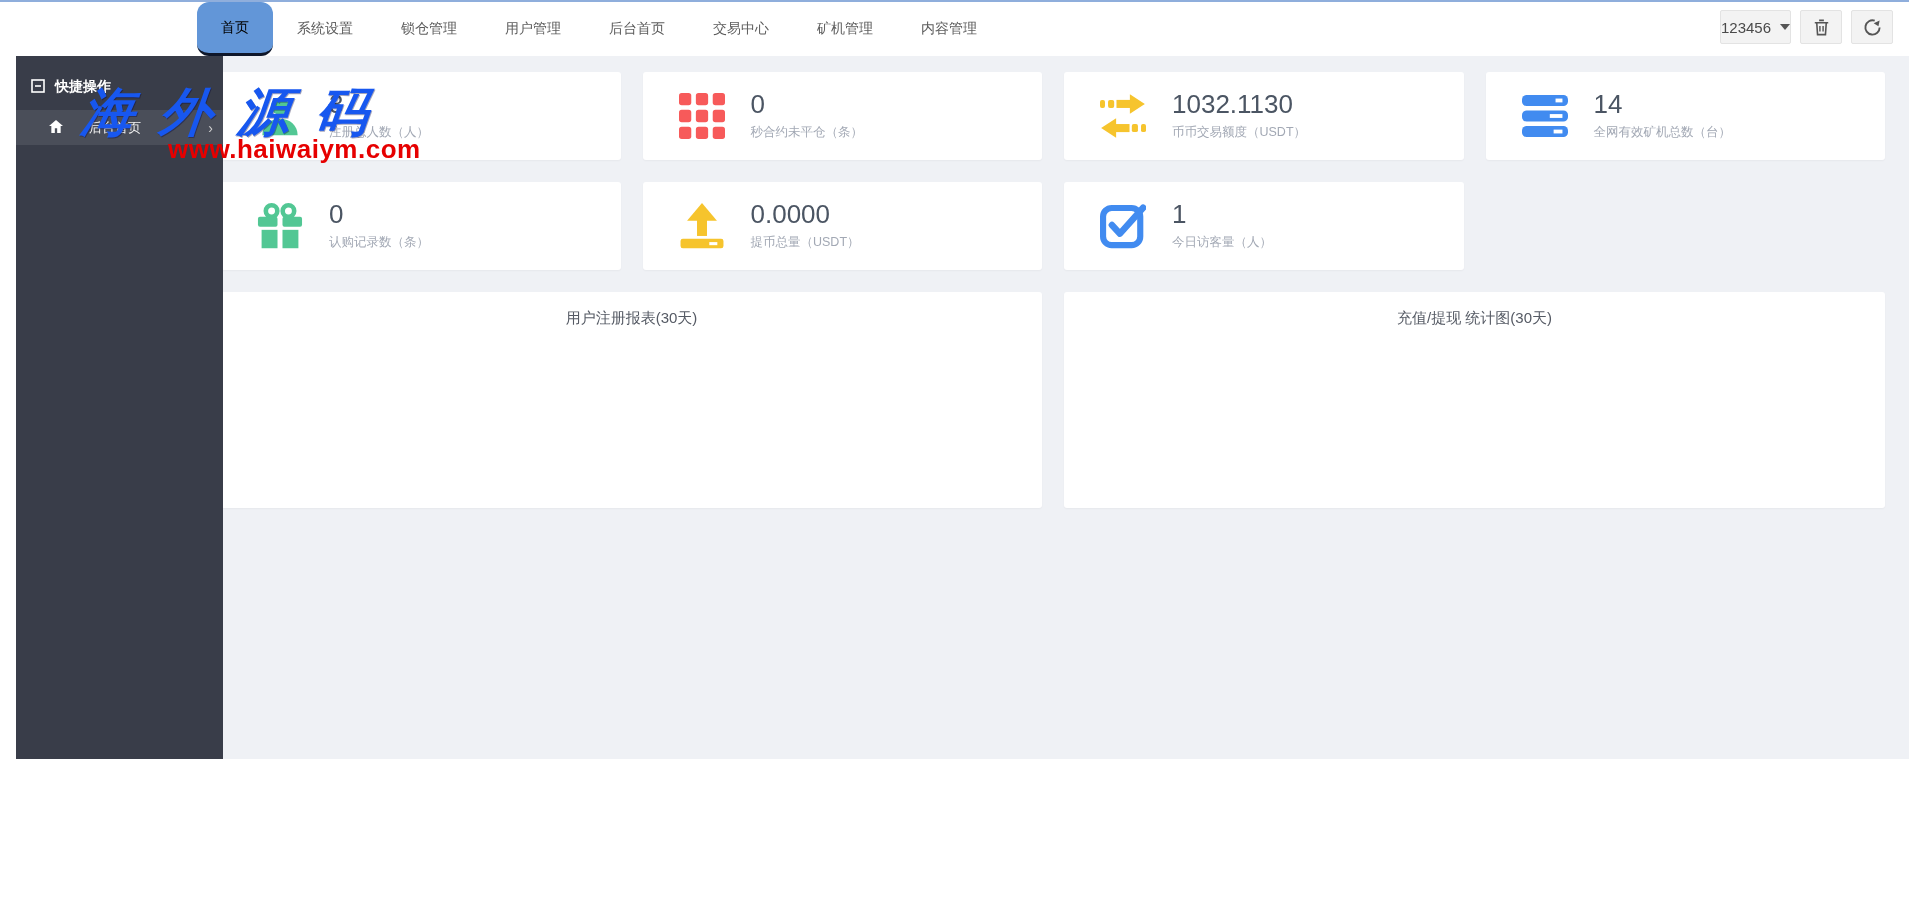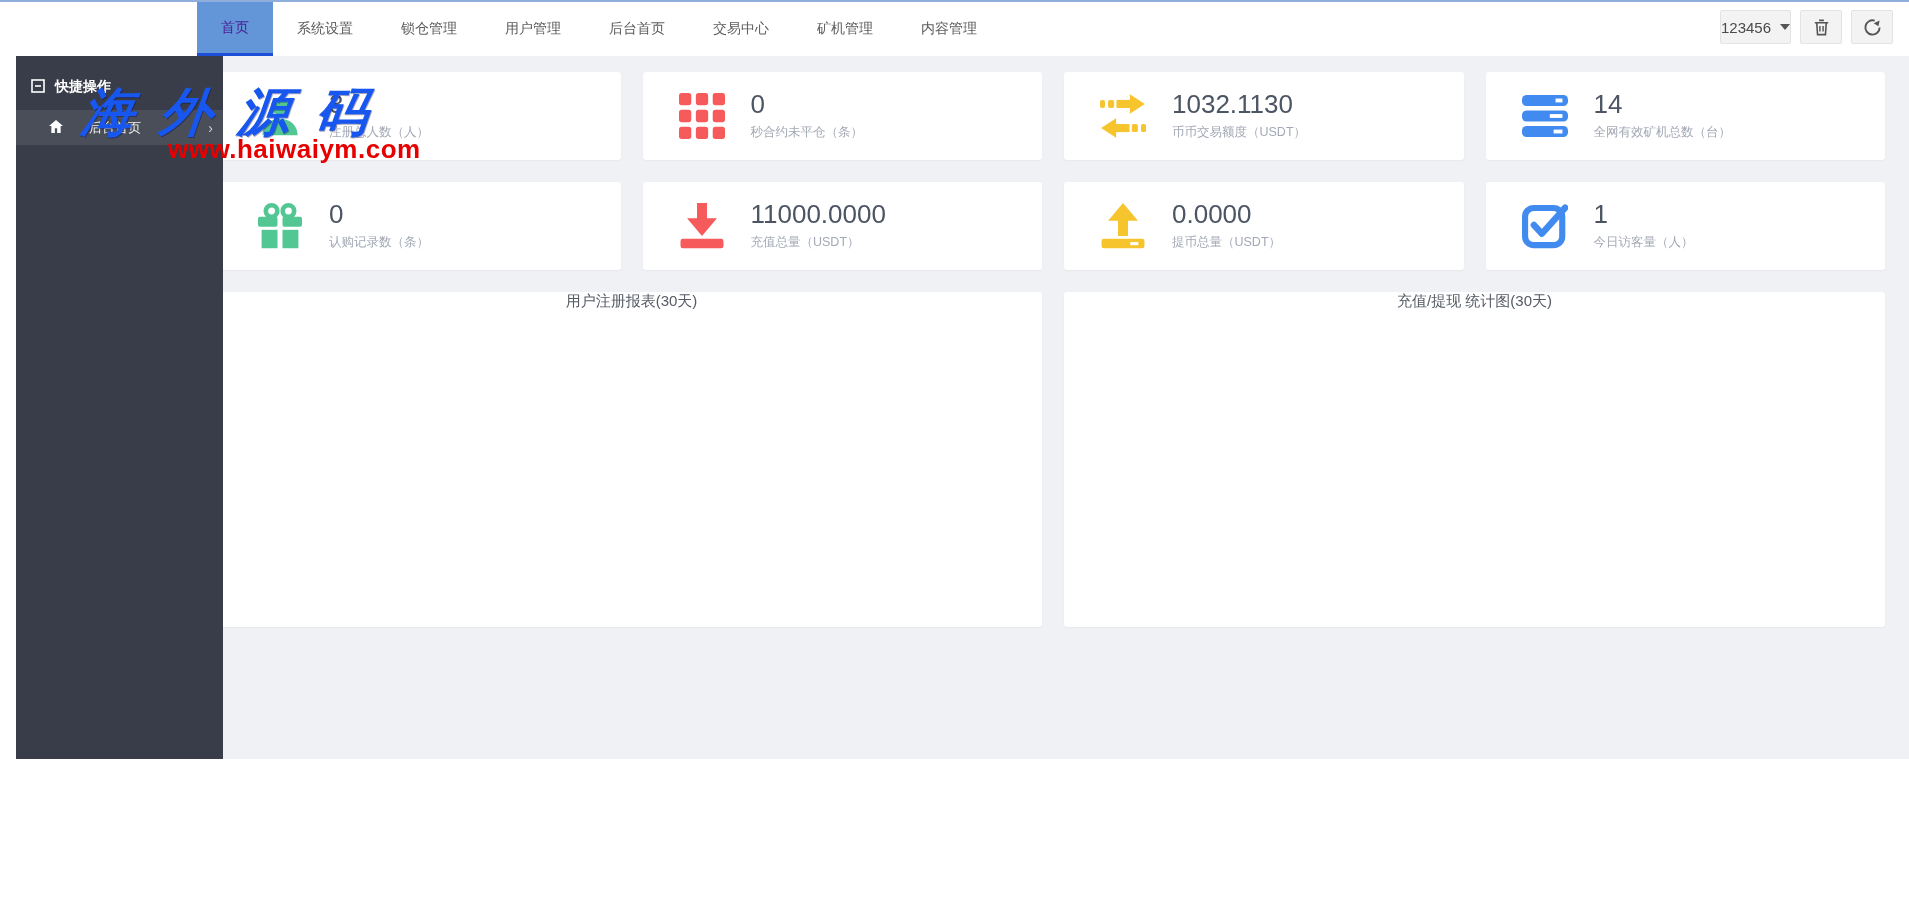--- a/index.html
+++ b/index.html
@@ -16,21 +16,21 @@
   .logo{position:absolute;left:0;top:0;width:197px;height:56px;background:var(--navbar-dark);display:flex;align-items:center;padding-left:36px;}
   .globe{position:relative;width:30px;height:30px;border-radius:50%;
          background:radial-gradient(circle at 35% 30%,#5ecf70,#27a84b 55%,#15803a 90%);
          box-shadow:inset 0 0 0 2px rgba(255,255,255,.12);flex:0 0 auto;}
   .globe .usdz{position:absolute;left:-6px;bottom:3px;font-size:13px;font-weight:bold;letter-spacing:.5px;
          color:#eafbee;text-shadow:0 1px 2px #0b5c26,0 0 3px #0b5c26;}
   .logo-title{color:#fff;font-size:15px;margin-left:6px;margin-top:8px;white-space:nowrap;}
   .nav{position:absolute;left:197px;top:2px;height:54px;display:flex;}
   .nav-item{display:flex;align-items:center;height:54px;padding:0 24px;font-size:14px;color:#5c5c5c;
             text-decoration:none;cursor:pointer;white-space:nowrap;}
-  .nav-item.active{background:var(--active-nav);color:#4c1d95;border-bottom:3px solid #1d4ed8;}
+  .nav-item.active{background:var(--active-nav);color:#000000;border-bottom:3px solid #0f172a;border-radius:12px;}
   .header-right{position:absolute;right:16px;top:10px;display:flex;gap:9px;align-items:center;}
   .hbtn{height:34px;background:#f3f3f3;border:1px solid #e3e3e3;border-radius:2px;display:flex;
         align-items:center;justify-content:center;color:#4a4a4a;cursor:pointer;}
   .hbtn.user{width:71px;font-size:15px;gap:9px;}
   .hbtn.sq{width:42px;}
   .caret{width:0;height:0;border-left:5px solid transparent;border-right:5px solid transparent;border-top:6px solid #555;}
   .hbtn svg{display:block;}
   
   .sidebar{position:absolute;left:16px;top:56px;width:207px;height:703px;background:var(--navbar-dark);z-index:20;text-align:right;}
   .side-section{display:flex;align-items:center;gap:10px;padding:22px 0 14px 15px;color:#fff;font-size:14px;font-weight:bold;}
@@ -41,21 +41,21 @@
   .main{position:absolute;left:197px;top:56px;right:0;height:703px;background:var(--page-bg);padding:16px 24px;}
   .cards{display:grid;grid-template-columns:repeat(4,1fr);gap:22px;}
   .card{height:88px;background:#fff;border-radius:3px;box-shadow:0 1px 2px rgba(0,0,0,.04);
         display:flex;align-items:center;padding-left:36px;gap:26px;}
   .stat-icon{width:46px;height:46px;flex:0 0 auto;}
   .stat-icon svg{width:46px;height:46px;display:block;}
   .c-green{color:var(--green);} .c-red{color:var(--red);} .c-yellow{color:var(--yellow);} .c-blue{color:var(--blue);}
   .stat-num{font-size:26px;font-weight:400;color:#4b5563;line-height:1;font-family:"Liberation Sans",sans-serif;}
   .stat-label{font-size:12.5px;color:#a2a8b4;margin-top:7px;}
   .panels{display:grid;grid-template-columns:1fr 1fr;gap:22px;margin-top:22px;}
-  .panel{height:335px;background:#fff;border-radius:3px;box-shadow:0 1px 2px rgba(0,0,0,.04);padding-top:0;}
+  .panel{height:216px;background:#fff;border-radius:3px;box-shadow:0 1px 2px rgba(0,0,0,.04);padding-top:17px;}
   .panel-title{text-align:center;font-size:15px;color:#555a64;}
   
   .wm{position:absolute;z-index:60;pointer-events:none;}
   .wm1{left:82px;top:78px;font-family:"DejaVu Serif",serif;font-style:italic;font-weight:bold;
        font-size:52px;letter-spacing:26px;color:var(--watermark-blue);transform:skewX(-6deg);text-shadow:1px 1px 0 rgba(0,0,60,.35);}
   .wm2{left:148px;top:134px;font-size:26px;font-weight:bold;color:var(--watermark-red);letter-spacing:.5px;margin-left:20px;}
   .bottom-white{position:absolute;left:0;top:759px;width:1909px;height:165px;background:#fff;}
 </style>
 </head>
 <body>
@@ -206,33 +206,20 @@
             <rect x="2.4" y="14" width="8.3" height="9.6"></rect>
               <rect x="13.3" y="14" width="8.3" height="9.6"></rect>
           </svg>
         </span>
         <div>
           <div class="stat-num">0</div>
           <div class="stat-label">认购记录数（条）</div>
         </div>
       </div>
 
-      <div class="card">
-        <span class="stat-icon c-red">
-          <svg viewBox="0 0 24 24" fill="currentColor">
-            <rect x="9.4" y="0" width="5.2" height="9"></rect>
-            <polygon points="4.2,8 19.8,8 12,17.2"></polygon>
-            <rect x="0.8" y="18.6" width="22.4" height="5" rx="1.2"></rect>
-          </svg>
-        </span>
-        <div>
-          <div class="stat-num">11000.0000</div>
-          <div class="stat-label">充值总量（USDT）</div>
-        </div>
-      </div>
 
       <div class="card">
         <span class="stat-icon c-yellow">
           <svg viewBox="0 0 24 24" fill="currentColor">
             <polygon points="12,0 19.8,9.2 4.2,9.2"></polygon>
             <rect x="9.4" y="8.2" width="5.2" height="9"></rect>
             <rect x="0.8" y="18.6" width="22.4" height="5" rx="1.2"></rect>
             <rect x="15.8" y="20.4" width="4.2" height="1.6" fill="#fff"></rect>
           </svg>
         </span>

